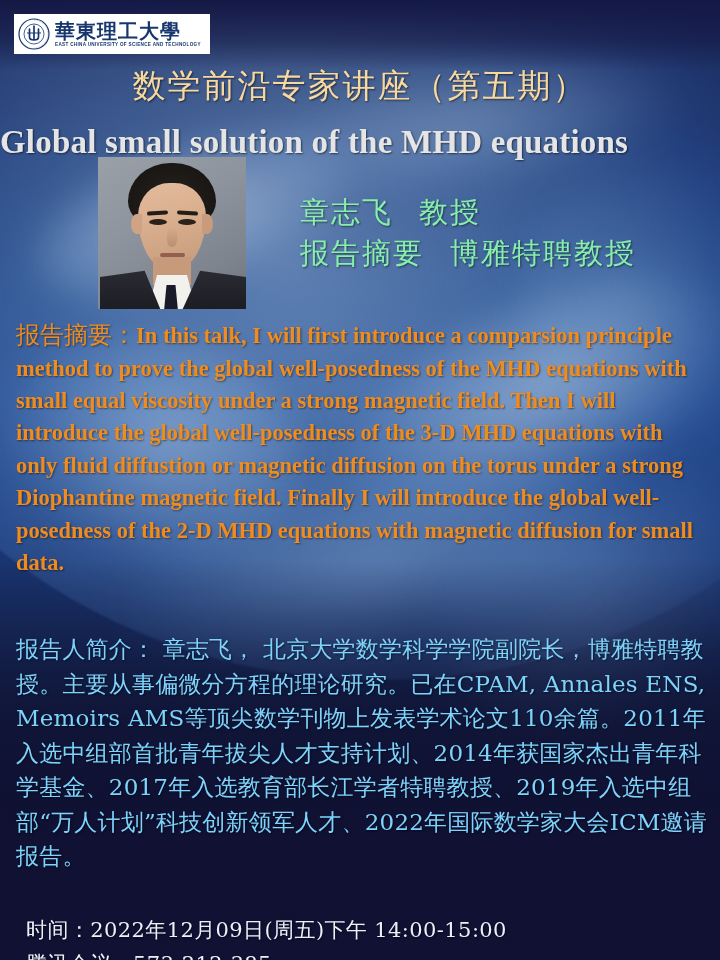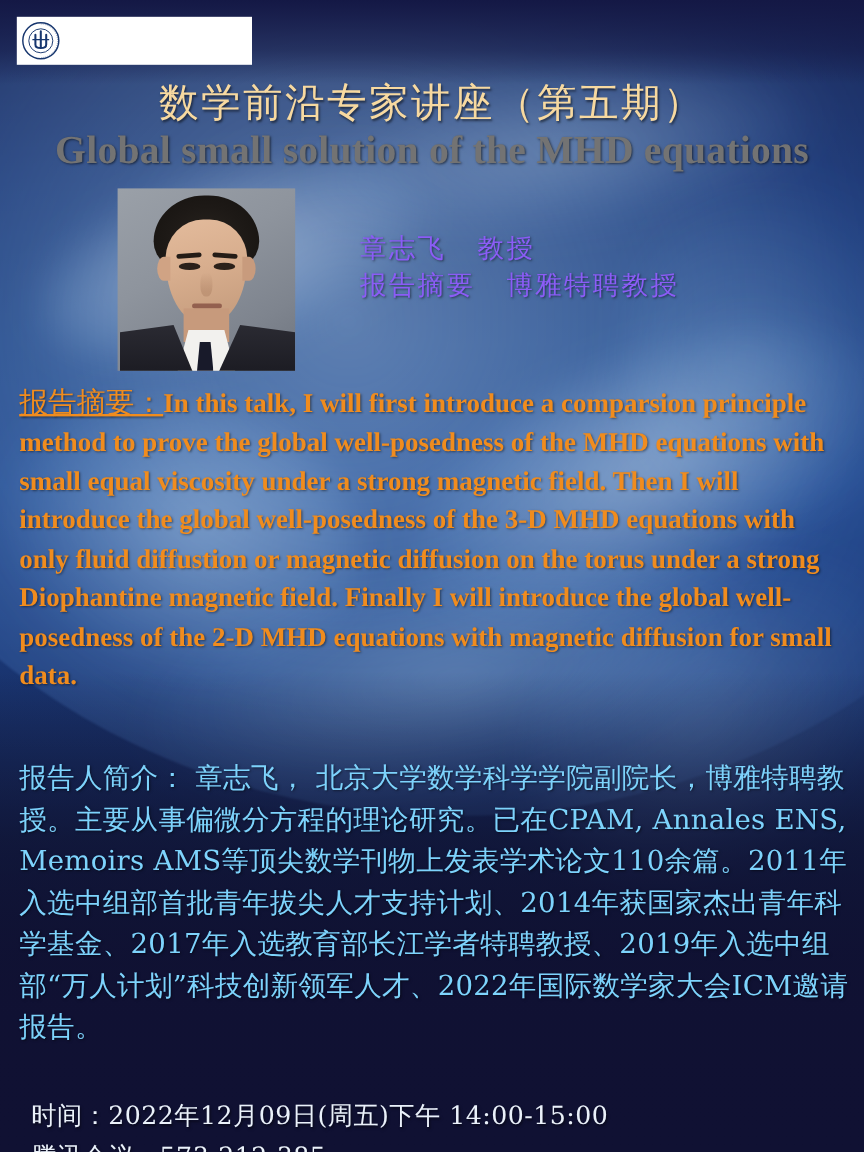--- a/index.html
+++ b/index.html
@@ -120,26 +120,25 @@
     text-align: center;
     font-family: "DejaVu Serif", "Liberation Serif", serif;
     font-size: 33px;
     font-weight: normal;
     color: #f7d9a0;
     letter-spacing: 2px;
     text-shadow: 1px 1px 2px rgba(0,0,0,0.55);
   }
   .title-en {
     position: absolute;
-    left: 0; right: 0; top: 108px;
-    text-align: center;
+    left: 0; right: 0; top: 124px;
     font-family: "Liberation Serif", "DejaVu Serif", serif;
     font-size: 33px;
     font-weight: bold;
-    color: #737373;
+    color: #e5e5e5;
     letter-spacing: 0.2px;
     text-shadow: 1px 1px 2px rgba(0,0,0,0.55);
   }
 
   
   .portrait {
     position: absolute;
     left: 98px; top: 157px;
     width: 148px; height: 152px;
     overflow: hidden;
@@ -183,22 +182,22 @@
               background: linear-gradient(180deg, #2b2b33 0%, #1b1b22 100%);
               clip-path: polygon(38% 4%, 100% 18%, 100% 100%, 12% 100%); }
   .p-tie { position: absolute; left: 66px; top: 128px; width: 14px; height: 26px;
            background: #181a2a; clip-path: polygon(18% 0%, 82% 0%, 100% 100%, 0% 100%); }
 
   
   .speaker {
     position: absolute;
     left: 300px; top: 192px;
     font-family: "DejaVu Serif", "Liberation Serif", serif;
-    font-size: 22px;
-    color: #8b5cf6;
+    font-size: 29px;
+    color: #86efac;
     line-height: 1.42;
     letter-spacing: 2px;
     text-shadow: 1px 1px 2px rgba(0,0,0,0.5);
   }
   .speaker .sp-gap { display: inline-block; width: 26px; }
 
   
   .abstract {
     position: absolute;
     left: 16px; top: 318px;
@@ -207,21 +206,20 @@
     font-size: 22.5px;
     font-weight: bold;
     color: #f08c1e;
     line-height: 1.44;
     text-shadow: 1px 1px 2px rgba(0,0,0,0.45);
   }
   .abstract .ab-label {
     font-family: "DejaVu Serif", "Liberation Serif", serif;
     font-weight: normal;
     font-size: 24px;
-    text-decoration: underline;
   }
 
   
   .bio {
     position: absolute;
     left: 16px; top: 632px;
     width: 698px;
     font-family: "DejaVu Serif", "Liberation Serif", serif;
     font-size: 23px;
     color: #7dd3fc;
@@ -261,20 +259,24 @@
   <div class="bg-fade-bottom"></div>
 
   <div class="logo-box">
     <svg class="logo-seal" viewBox="0 0 64 64">
       <circle cx="32" cy="32" r="30" fill="none" stroke="#17366e" stroke-width="2.4"></circle>
       <circle cx="32" cy="32" r="20" fill="none" stroke="#17366e" stroke-width="1.6"></circle>
       <path d="M32 16 L32 44 M23 22 L23 38 Q23 44 32 44 Q41 44 41 38 L41 22" fill="none" stroke="#17366e" stroke-width="3.4" stroke-linecap="round"></path>
       <path d="M18 30 L46 30" stroke="#17366e" stroke-width="2"></path>
       <path d="M32 4 a28 28 0 0 1 0 56" fill="none" stroke="#17366e" stroke-width="0.8" stroke-dasharray="1.4 2"></path>
     </svg>
+    <div class="logo-words">
+      <div class="logo-cn">華東理工大學</div>
+      <div class="logo-en">EAST CHINA UNIVERSITY OF SCIENCE AND TECHNOLOGY</div>
+    </div>
   </div>
 
   <div class="title-cn">数学前沿专家讲座（第五期）</div>
   <div class="title-en">Global small solution of the MHD equations</div>
 
   <div class="portrait">
     <div class="p-hair"></div>
     <div class="p-face"></div>
     <div class="p-ear-l"></div>
     <div class="p-ear-r"></div>

